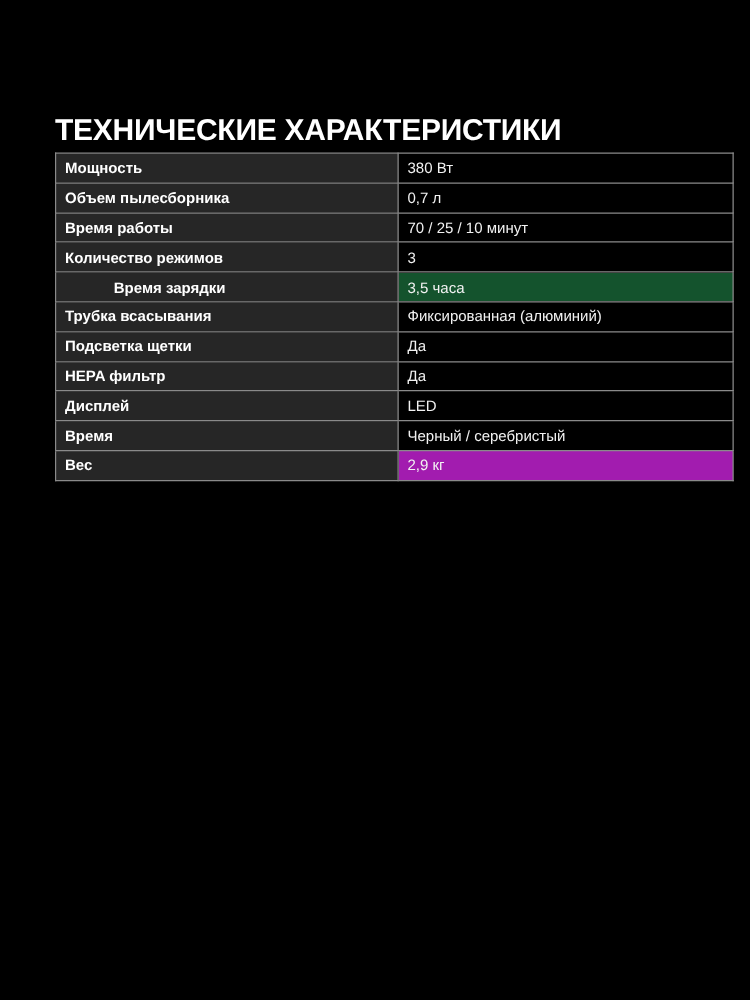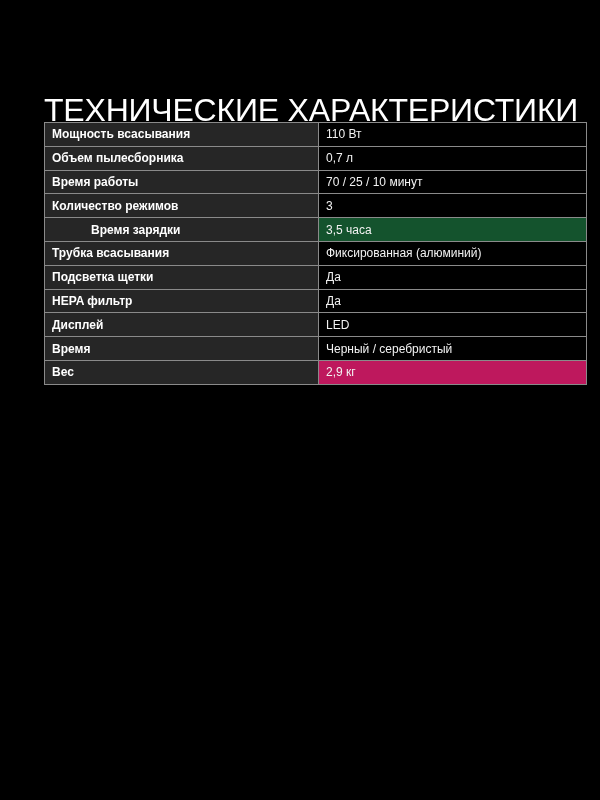--- a/index.html
+++ b/index.html
@@ -18,23 +18,23 @@
     position: relative;
     width: 600px;
     height: 800px;
     background: #000000;
   }
   .spec-title {
     position: absolute;
     left: 44px;
     top: 72px;
     width: 520px;
-    font-size: 32px;
+    font-size: 24px;
     line-height: 34px;
-    font-weight: normal;
+    font-weight: bold;
     color: #ffffff;
     letter-spacing: -0.2px;
     white-space: nowrap;
   }
   .spec-table-wrap {
     position: absolute;
     left: 44px;
     top: 122px;
     width: 512px;
   }
@@ -73,22 +73,22 @@
 <body>
 
 <div class="page" style="background: rgb(0, 0, 0);">
 
   <h1 class="spec-title" style="color: rgb(255, 255, 255);">ТЕХНИЧЕСКИЕ ХАРАКТЕРИСТИКИ</h1>
 
   <div class="spec-table-wrap">
     <table class="spec-table" style="border-color: rgb(138, 138, 138);">
       <tbody>
           <tr>
-            <td class="spec-label" style="background: rgb(38, 38, 38); color: rgb(255, 255, 255); border-color: rgb(138, 138, 138);">Мощность всасывания</td>
-            <td class="spec-value" style="background: rgb(0, 0, 0); color: rgb(242, 242, 242); border-color: rgb(138, 138, 138);">110 Вт</td>
+            <td class="spec-label" style="background: rgb(38, 38, 38); color: rgb(255, 255, 255); border-color: rgb(138, 138, 138);">Мощность</td>
+            <td class="spec-value" style="background: rgb(0, 0, 0); color: rgb(242, 242, 242); border-color: rgb(138, 138, 138);">380 Вт</td>
           </tr>
           <tr>
             <td class="spec-label" style="background: rgb(38, 38, 38); color: rgb(255, 255, 255); border-color: rgb(138, 138, 138);">Объем пылесборника</td>
             <td class="spec-value" style="background: rgb(0, 0, 0); color: rgb(242, 242, 242); border-color: rgb(138, 138, 138);">0,7 л</td>
           </tr>
           <tr>
             <td class="spec-label" style="background: rgb(38, 38, 38); color: rgb(255, 255, 255); border-color: rgb(138, 138, 138);">Время работы</td>
             <td class="spec-value" style="background: rgb(0, 0, 0); color: rgb(242, 242, 242); border-color: rgb(138, 138, 138);">70 / 25 / 10 минут</td>
           </tr>
           <tr>
@@ -114,19 +114,19 @@
           <tr>
             <td class="spec-label" style="background: rgb(38, 38, 38); color: rgb(255, 255, 255); border-color: rgb(138, 138, 138);">Дисплей</td>
             <td class="spec-value" style="background: rgb(0, 0, 0); color: rgb(242, 242, 242); border-color: rgb(138, 138, 138);">LED</td>
           </tr>
           <tr>
             <td class="spec-label" style="background: rgb(38, 38, 38); color: rgb(255, 255, 255); border-color: rgb(138, 138, 138);">Время</td>
             <td class="spec-value" style="background: rgb(0, 0, 0); color: rgb(242, 242, 242); border-color: rgb(138, 138, 138);">Черный / серебристый</td>
           </tr>
           <tr>
             <td class="spec-label" style="background: rgb(38, 38, 38); color: rgb(255, 255, 255); border-color: rgb(138, 138, 138);">Вес</td>
-            <td class="spec-value" style="background: #be185d; color: rgb(242, 242, 242); border-color: rgb(138, 138, 138);">2,9 кг</td>
+            <td class="spec-value" style="background: #a21caf; color: rgb(242, 242, 242); border-color: rgb(138, 138, 138);">2,9 кг</td>
           </tr>
         </tbody>
     </table>
   </div>
 
 </div>
 
 </body></html>

